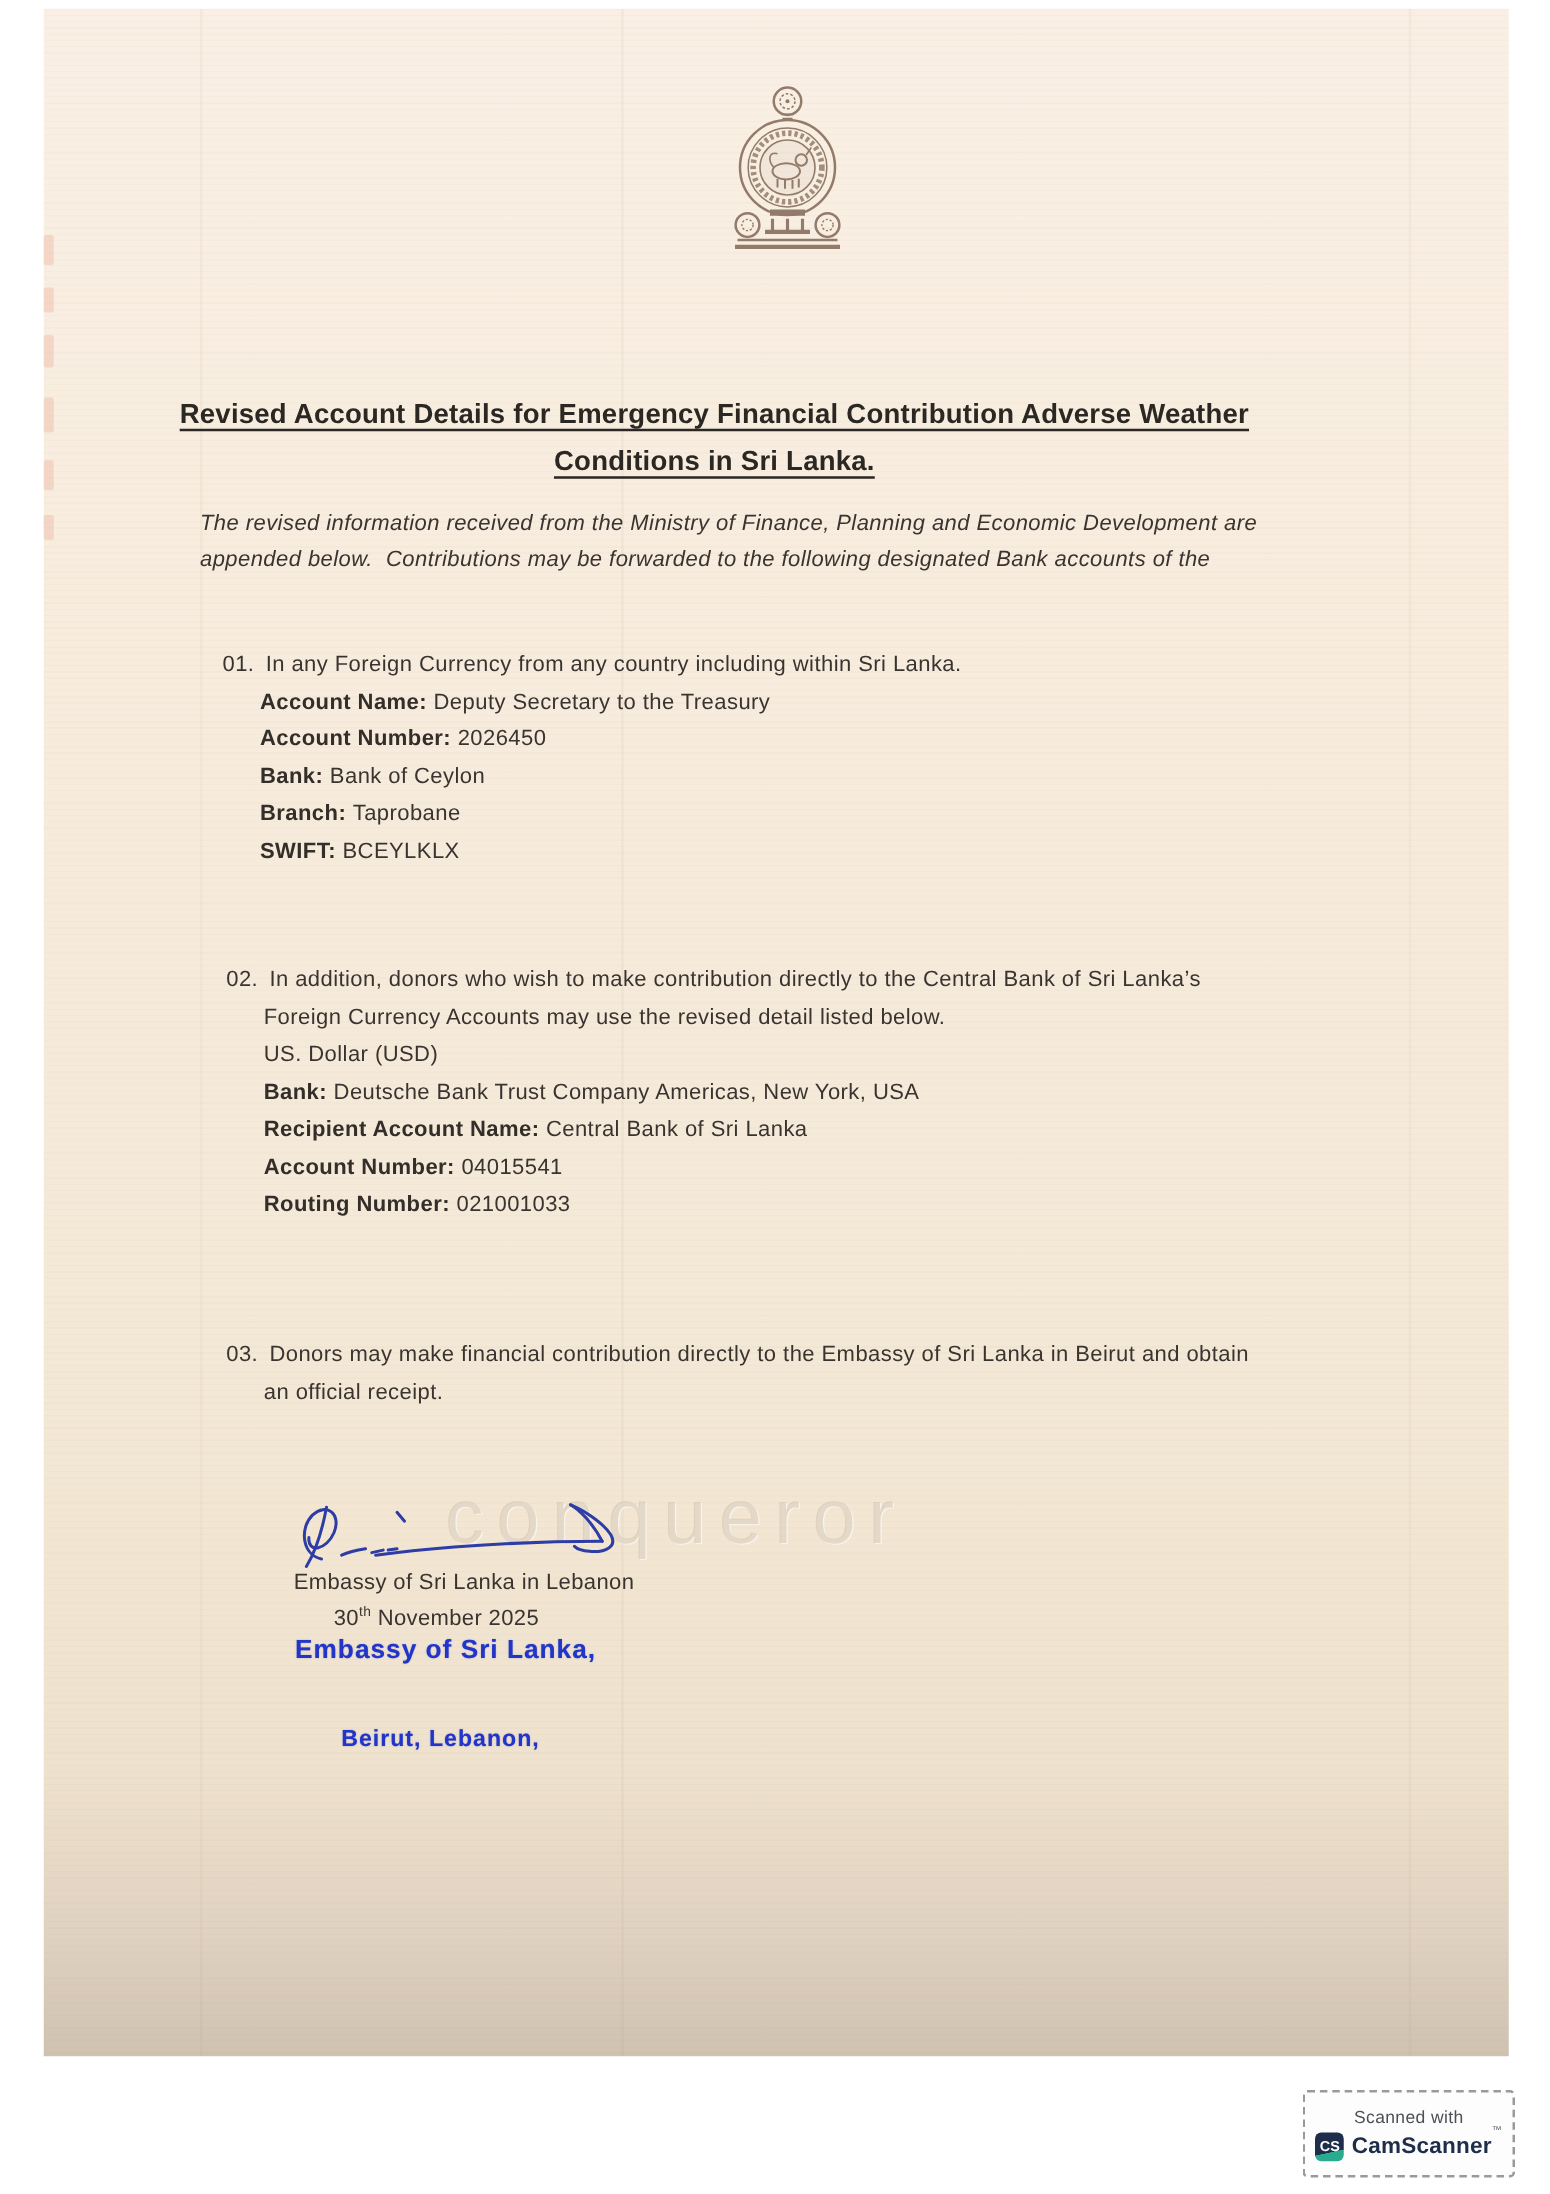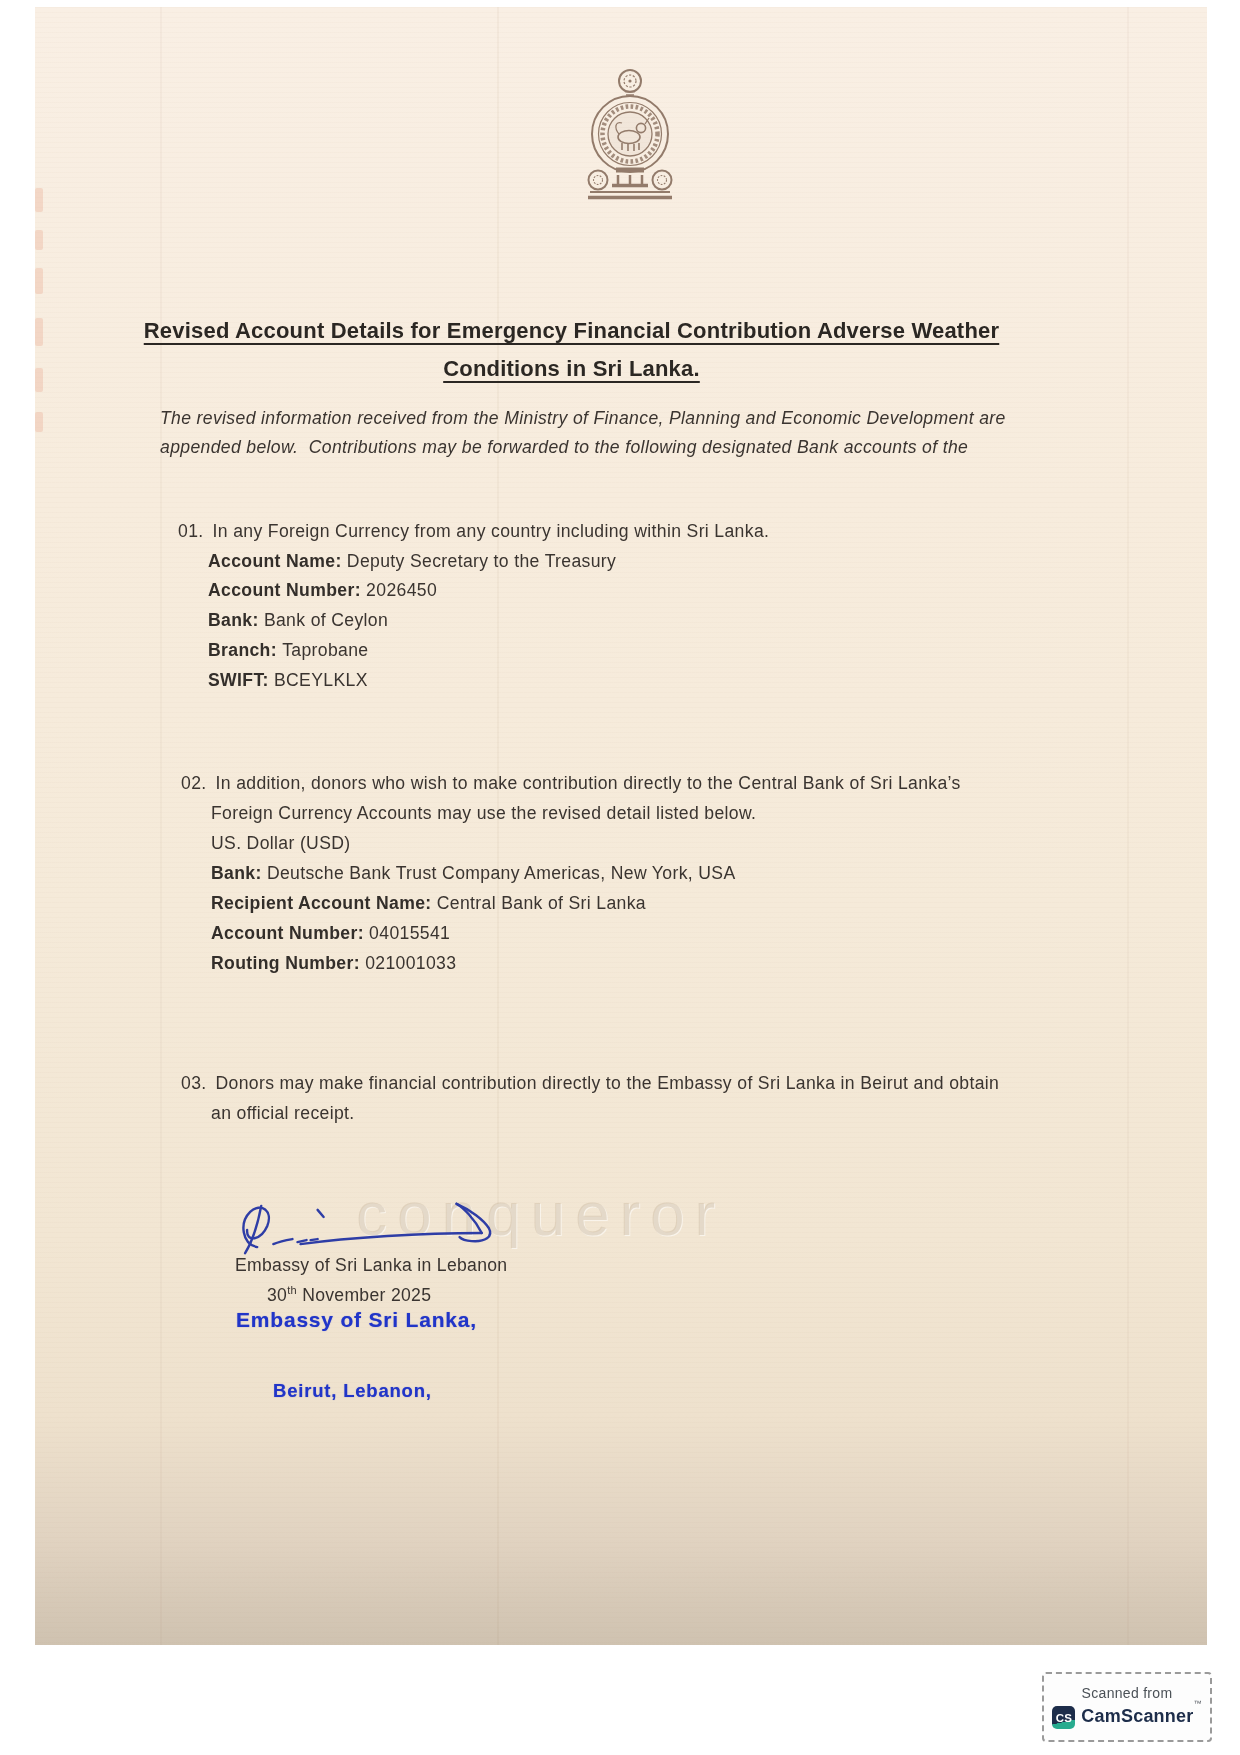--- a/index.html
+++ b/index.html
@@ -158,21 +158,21 @@
     </g>
   </svg>
 
   <div class="sig-org">Embassy of Sri Lanka in Lebanon</div>
   <div class="sig-date"><span>30</span><sup>th</sup><span> November 2025</span></div>
 
   <div class="stamp1">Embassy of Sri Lanka,</div>
   <div class="stamp2">Beirut, Lebanon,</div>
 
   <div class="cs-badge">
-    <div class="cs-scanned">Scanned from</div>
+    <div class="cs-scanned">Scanned with</div>
     <div class="cs-row">
       <div class="cs-logo">
           <span>CS</span>
         </div>
       <div class="cs-app"><span>CamScanner</span><span class="cs-tm">™</span></div>
     </div>
   </div>
 
 </div>
 

